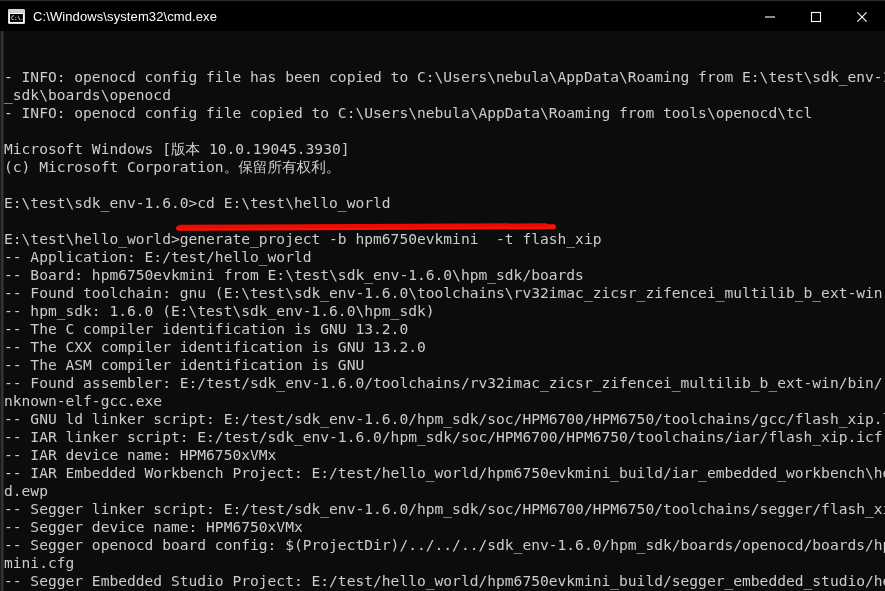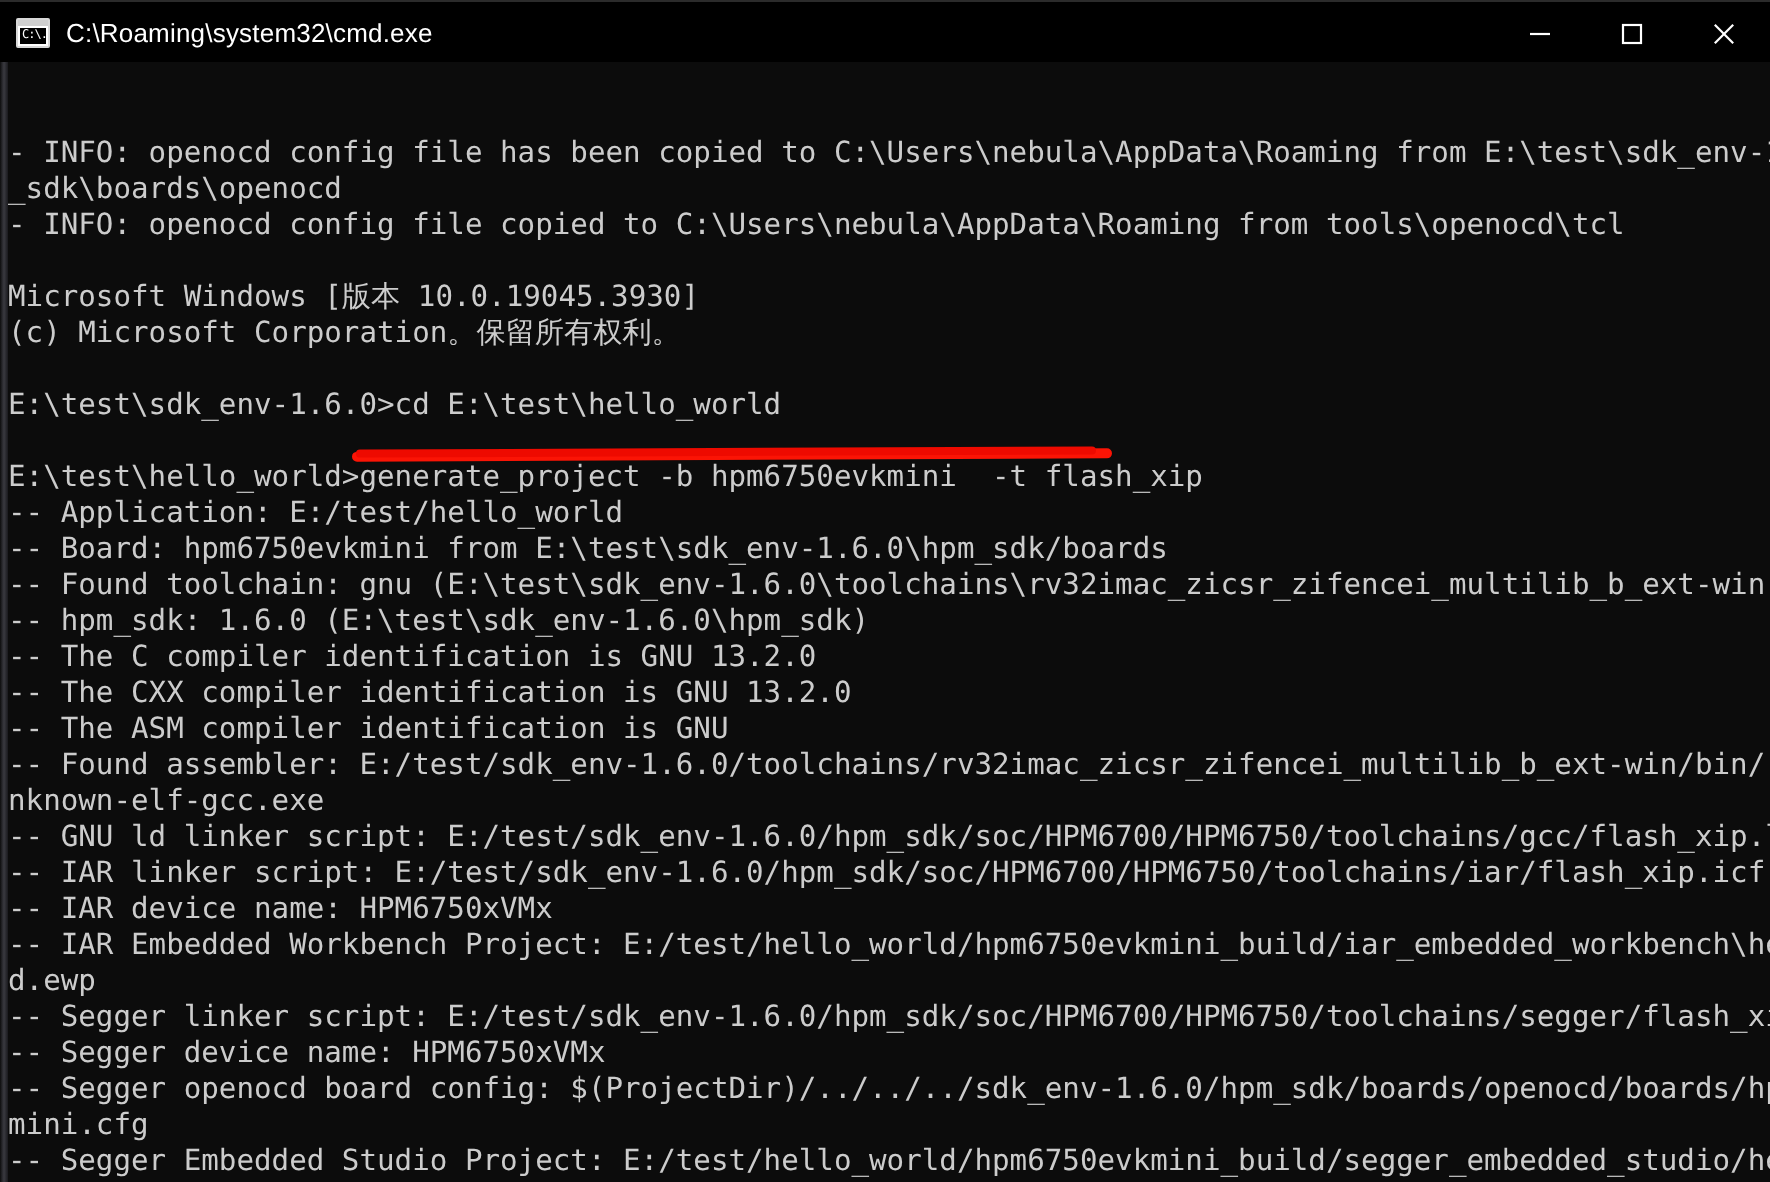--- a/index.html
+++ b/index.html
@@ -144,21 +144,21 @@
 </head>
 <body>
 
 <div id="window">
 
   <div id="titlebar">
     <div id="title-icon">
       <div class="bar"></div>
       <div class="scr">C:\.</div>
     </div>
-    <div id="title-text">C:\Roaming\system32\cmd.exe</div>
+    <div id="title-text">C:\Windows\system32\cmd.exe</div>
 
     <div id="window-controls">
       <div class="wc">
         <svg width="12" height="12" viewBox="0 0 12 12" aria-hidden="true">
           <line x1="1" y1="6" x2="11" y2="6" stroke="#ffffff" stroke-width="1.1"></line>
         </svg>
       </div>
       <div class="wc">
         <svg width="12" height="12" viewBox="0 0 12 12" aria-hidden="true">
           <rect x="1.5" y="1.5" width="9" height="9" fill="none" stroke="#ffffff" stroke-width="1.1"></rect>

